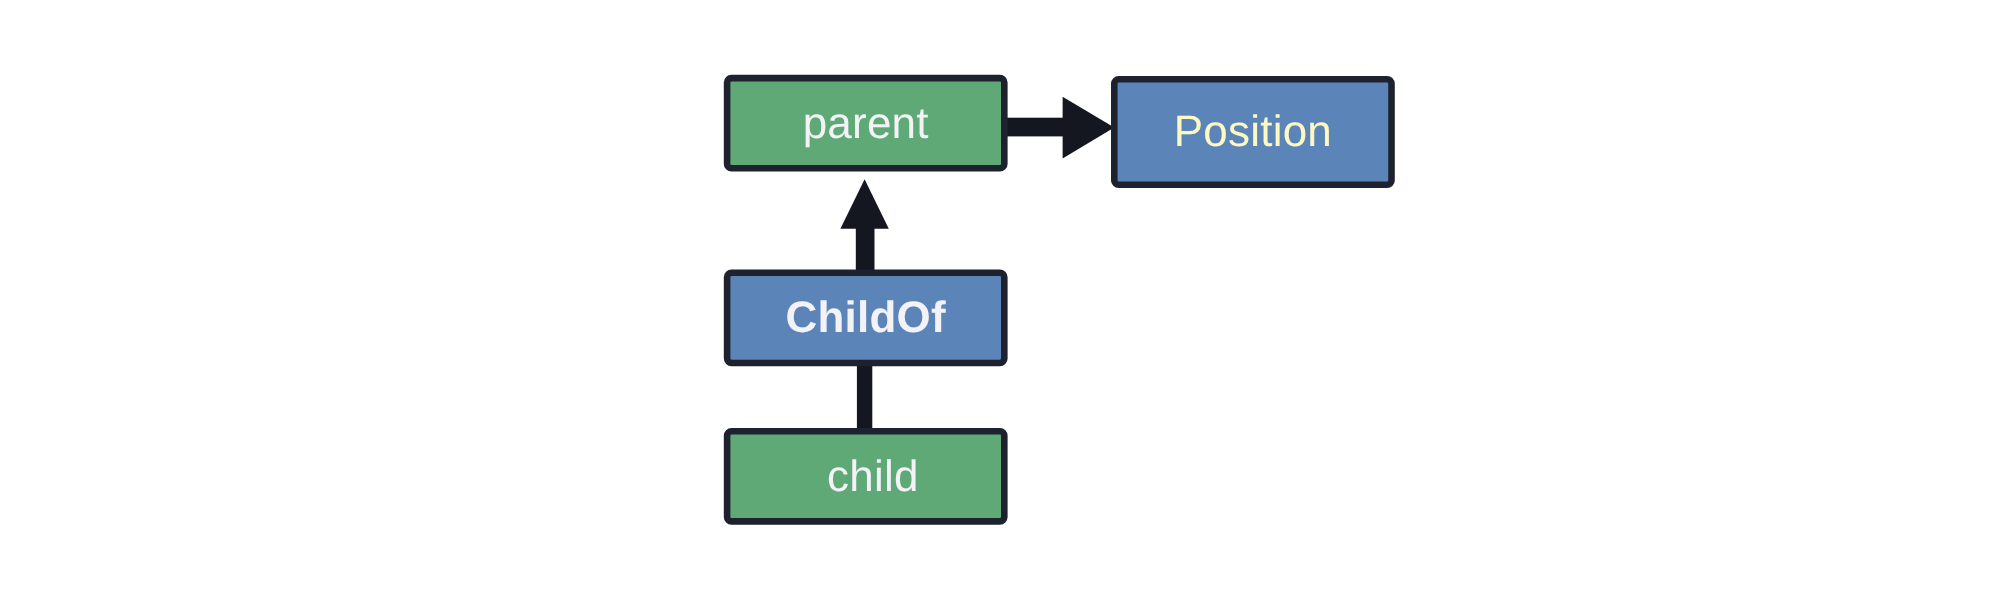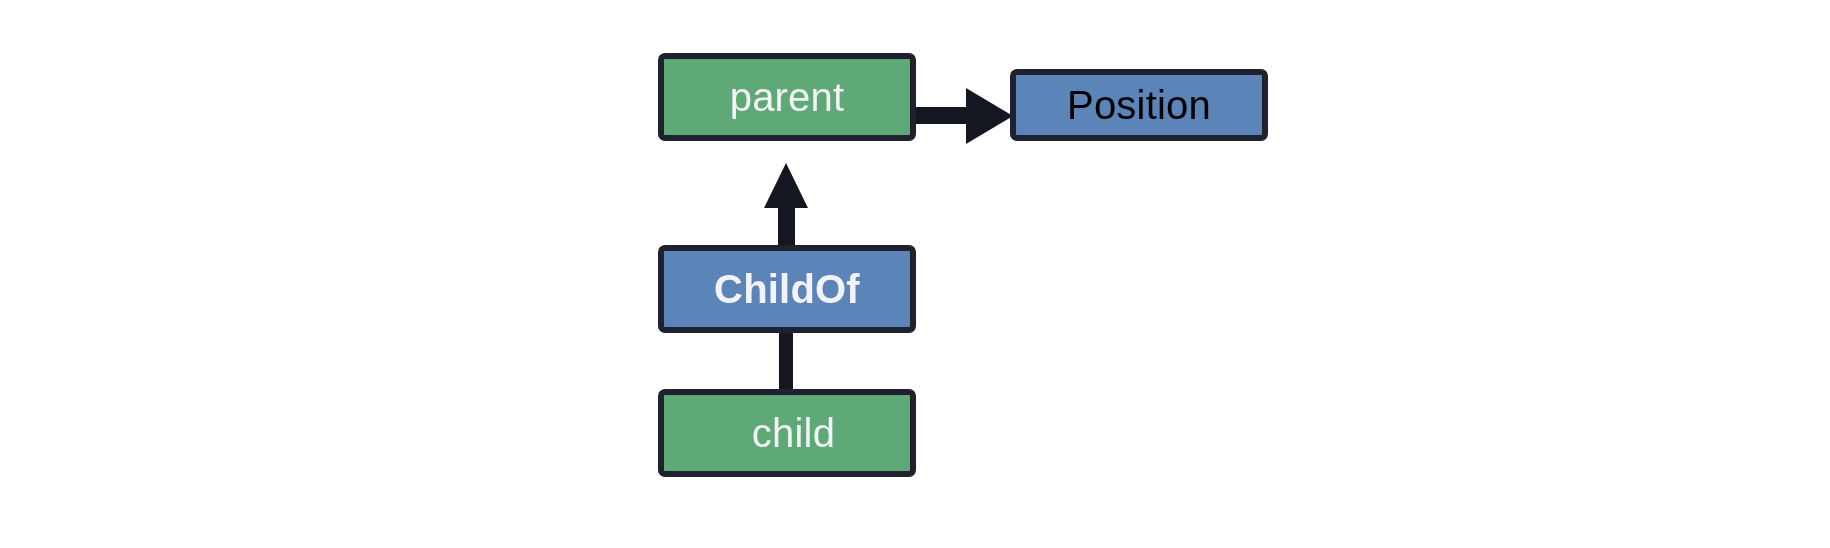--- a/index.html
+++ b/index.html
@@ -64,25 +64,25 @@
       <rect x="778" y="196" width="17" height="50" fill="#14171f"></rect>
       <polygon points="786,163 808,208 764,208" fill="#14171f"></polygon>
     </g>
 
     <g>
       <rect x="779" y="332" width="14" height="60" fill="#14171f"></rect>
     </g>
 
   </svg>
 
-  <div class="node" style="left: 658px; top: 53px; width: 258px; height: 88px; background: rgb(95, 169, 119); border-color: rgb(30, 34, 46); color: rgb(242, 242, 247);">
+  <div class="node" style="left: 658px; top: 68px; width: 258px; height: 88px; background: rgb(95, 169, 119); border-color: rgb(30, 34, 46); color: rgb(242, 242, 247);">
     <span class="node-label">parent</span>
   </div>
 
-  <div class="node" style="left: 1010px; top: 69px; width: 258px; height: 72px; background: rgb(91, 132, 184); border-color: rgb(30, 34, 46); color: #000000;">
+  <div class="node" style="left: 1010px; top: 69px; width: 258px; height: 102px; background: rgb(91, 132, 184); border-color: rgb(30, 34, 46); color: #fef9c3;">
     <span class="node-label">Position</span>
   </div>
 
   <div class="node" style="left: 658px; top: 245px; width: 258px; height: 88px; background: rgb(91, 132, 184); border-color: rgb(30, 34, 46); color: rgb(242, 242, 247); font-weight: bold;">
     <span class="node-label">ChildOf</span>
   </div>
 
   <div class="node" style="left: 658px; top: 389px; width: 258px; height: 88px; background: rgb(95, 169, 119); border-color: rgb(30, 34, 46); color: rgb(242, 242, 247); padding-left: 13px;">
     <span class="node-label">child</span>
   </div>

